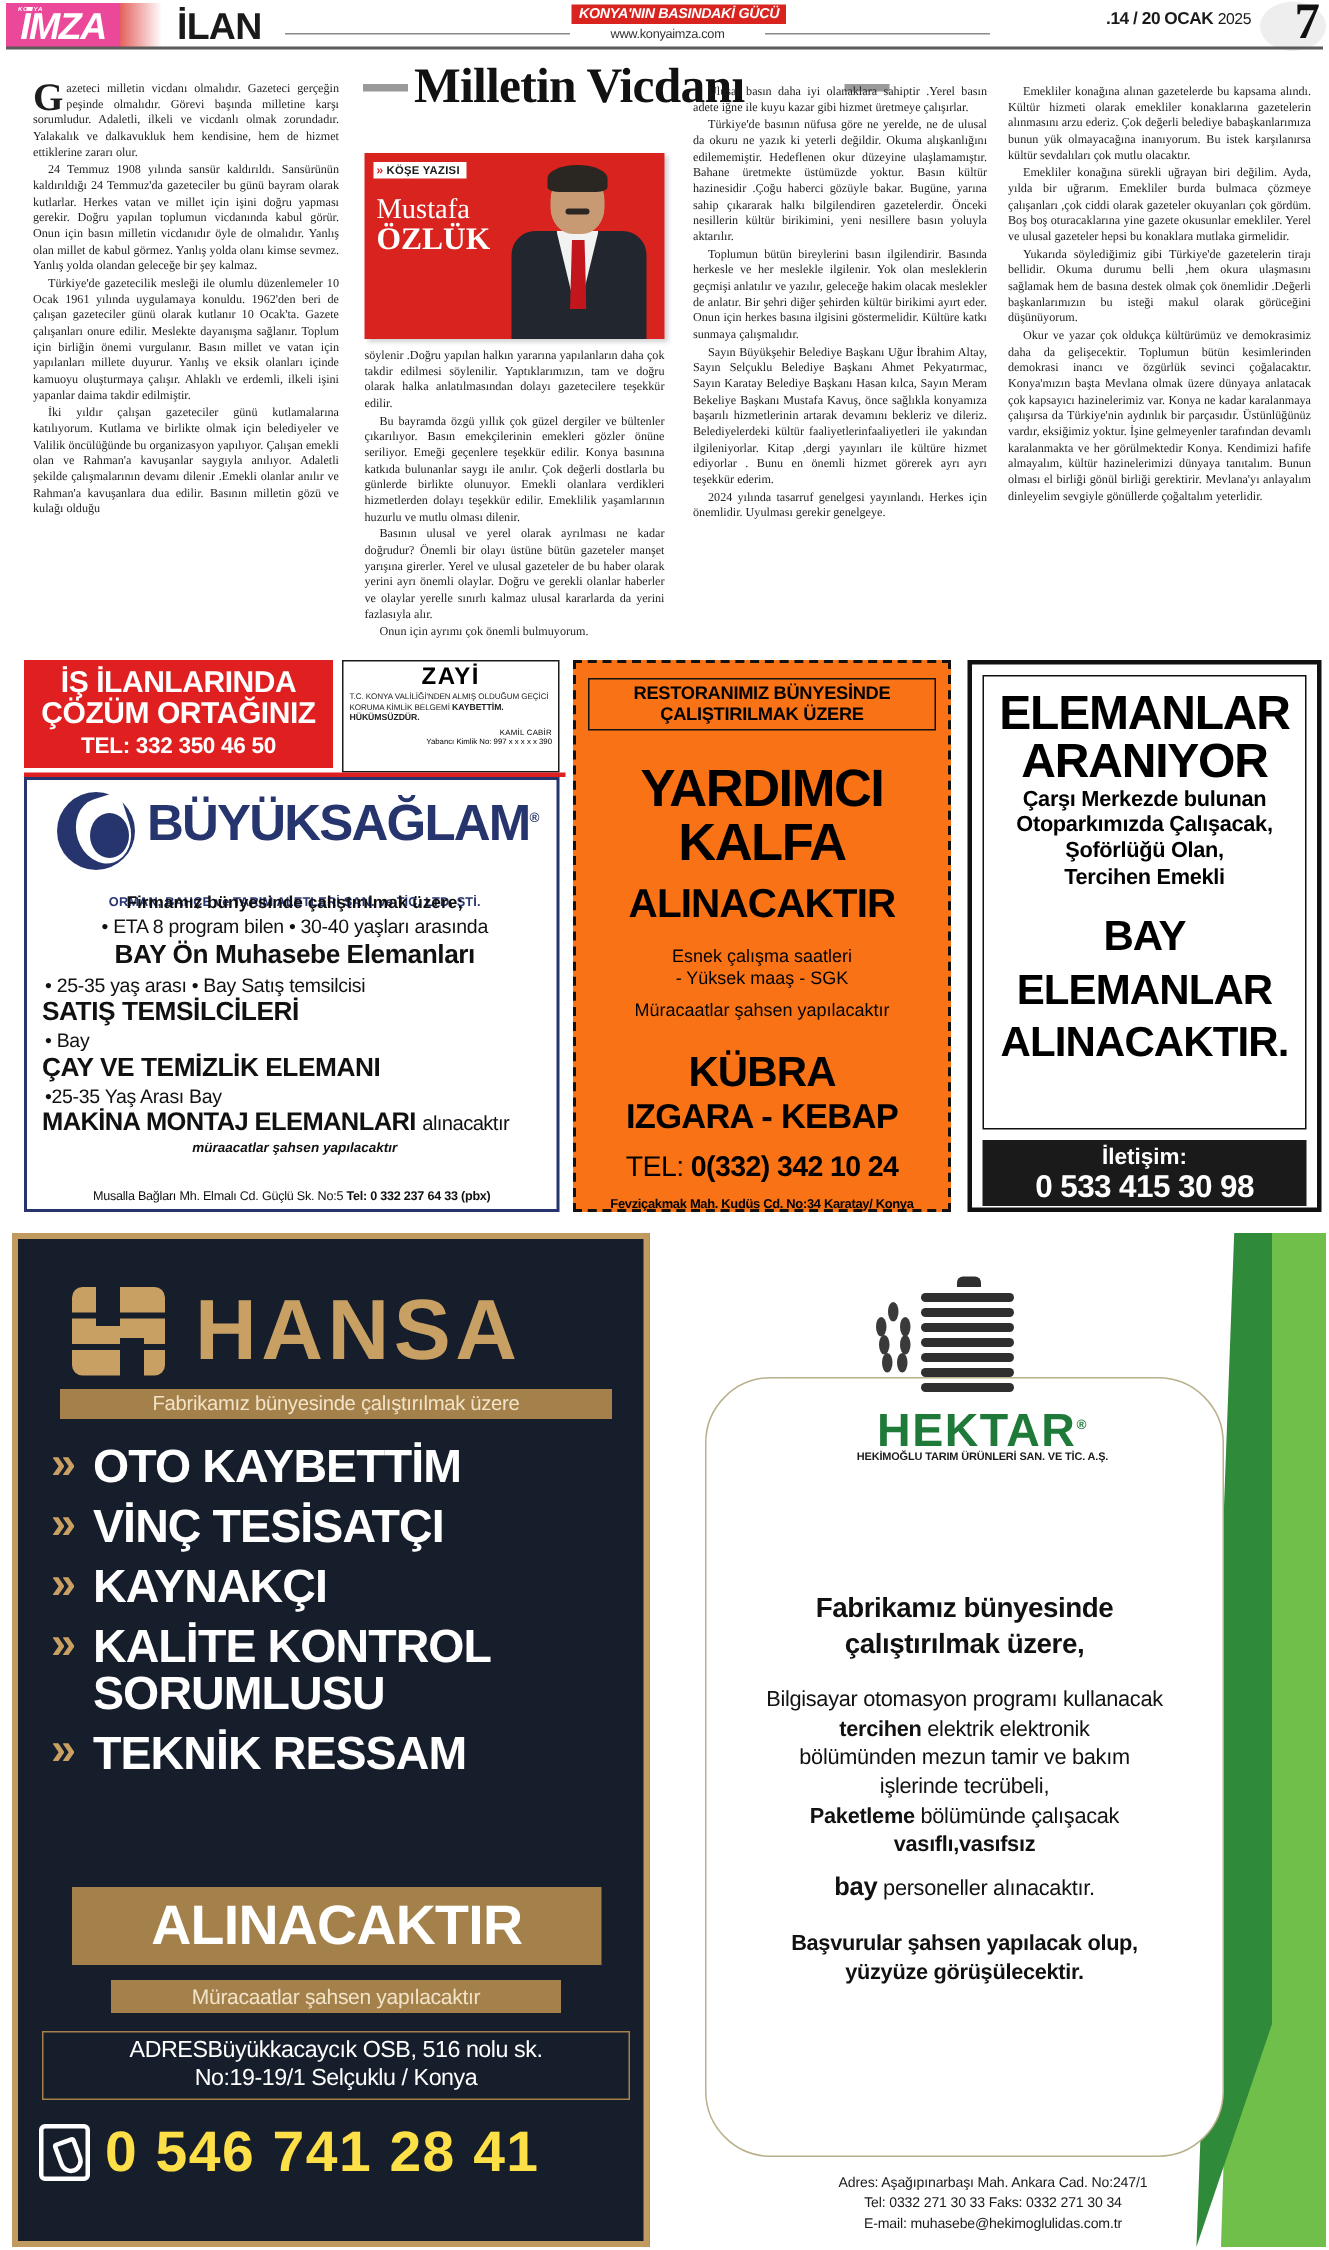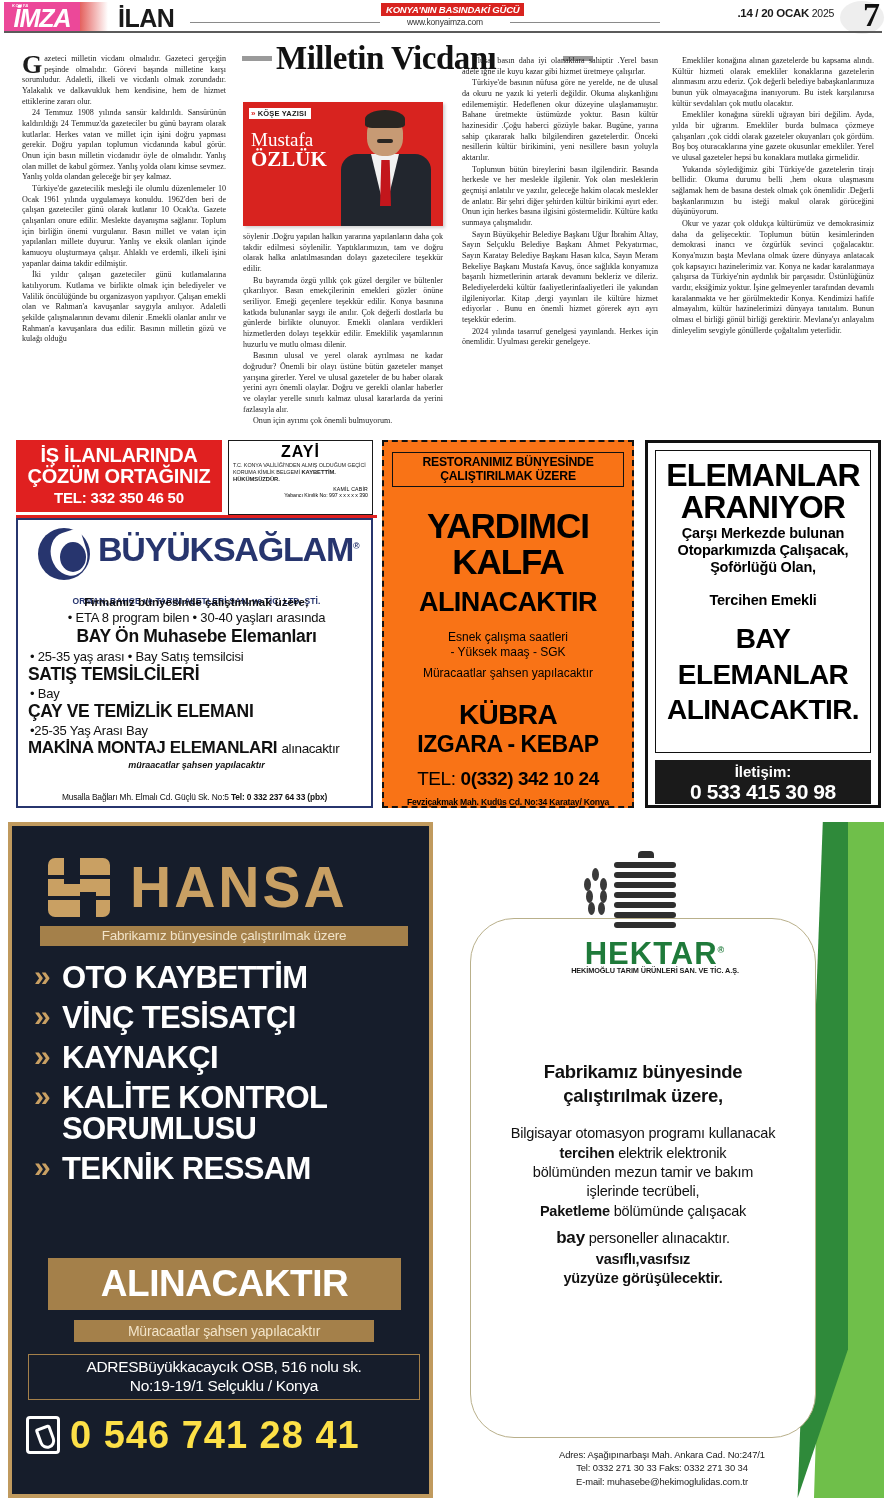--- a/index.html
+++ b/index.html
@@ -393,21 +393,21 @@
       <div class="addr">Fevziçakmak Mah. Kudüs Cd. No:34 Karatay/ Konya</div>
     </div>
 
     <div class="eleman">
       <div class="inner">
         <div class="t1">ELEMANLAR</div>
         <div class="t1">ARANIYOR</div>
         <div class="sub">Çarşı Merkezde bulunan</div>
         <div class="sub" style="margin-top:0">Otoparkımızda Çalışacak,</div>
         <div class="sub" style="margin-top:0">Şoförlüğü Olan,</div>
-        <div class="sub" style="margin-top:16px">Tercihen Emekli</div>
+        <div class="sub" style="margin-top:1px">Tercihen Emekli</div>
         <div class="t2">BAY</div>
         <div class="t2" style="margin-top:4px">ELEMANLAR</div>
         <div class="t2" style="margin-top:4px">ALINACAKTIR.</div>
       </div>
       <div class="foot">
         <div class="f1">İletişim:</div>
         <div class="f2">0 533 415 30 98</div>
       </div>
     </div>
   </div>
@@ -497,27 +497,28 @@
         <div class="hk-p">
           <div>Bilgisayar otomasyon programı kullanacak</div>
           <div>
             <b>tercihen</b><span> elektrik elektronik</span>
           </div>
           <div>bölümünden mezun tamir ve bakım</div>
           <div>işlerinde tecrübeli,</div>
           <div>
             <b>Paketleme</b><span> bölümünde çalışacak</span>
           </div>
+          <div>
+            <b>vasıflı,vasıfsız</b>
+          </div>
           <div style="margin-top:6px">
             <b style="font-size:17px">bay</b><span> personeller alınacaktır.</span>
           </div>
-          <div>
-            <b>vasıflı,vasıfsız</b>
-          </div>
-        </div>
+        </div>
+        <div class="hk-p2">Başvurular şahsen yapılacak olup,</div>
         <div class="hk-p2" style="margin-top:0">yüzyüze görüşülecektir.</div>
       </div>
 
       <div class="hk-addr">
         <div>Adres: Aşağıpınarbaşı Mah. Ankara Cad. No:247/1</div>
         <div>Tel: 0332 271 30 33 Faks: 0332 271 30 34</div>
         <div>E-mail: muhasebe@hekimoglulidas.com.tr</div>
       </div>
     </div>
   </div>

